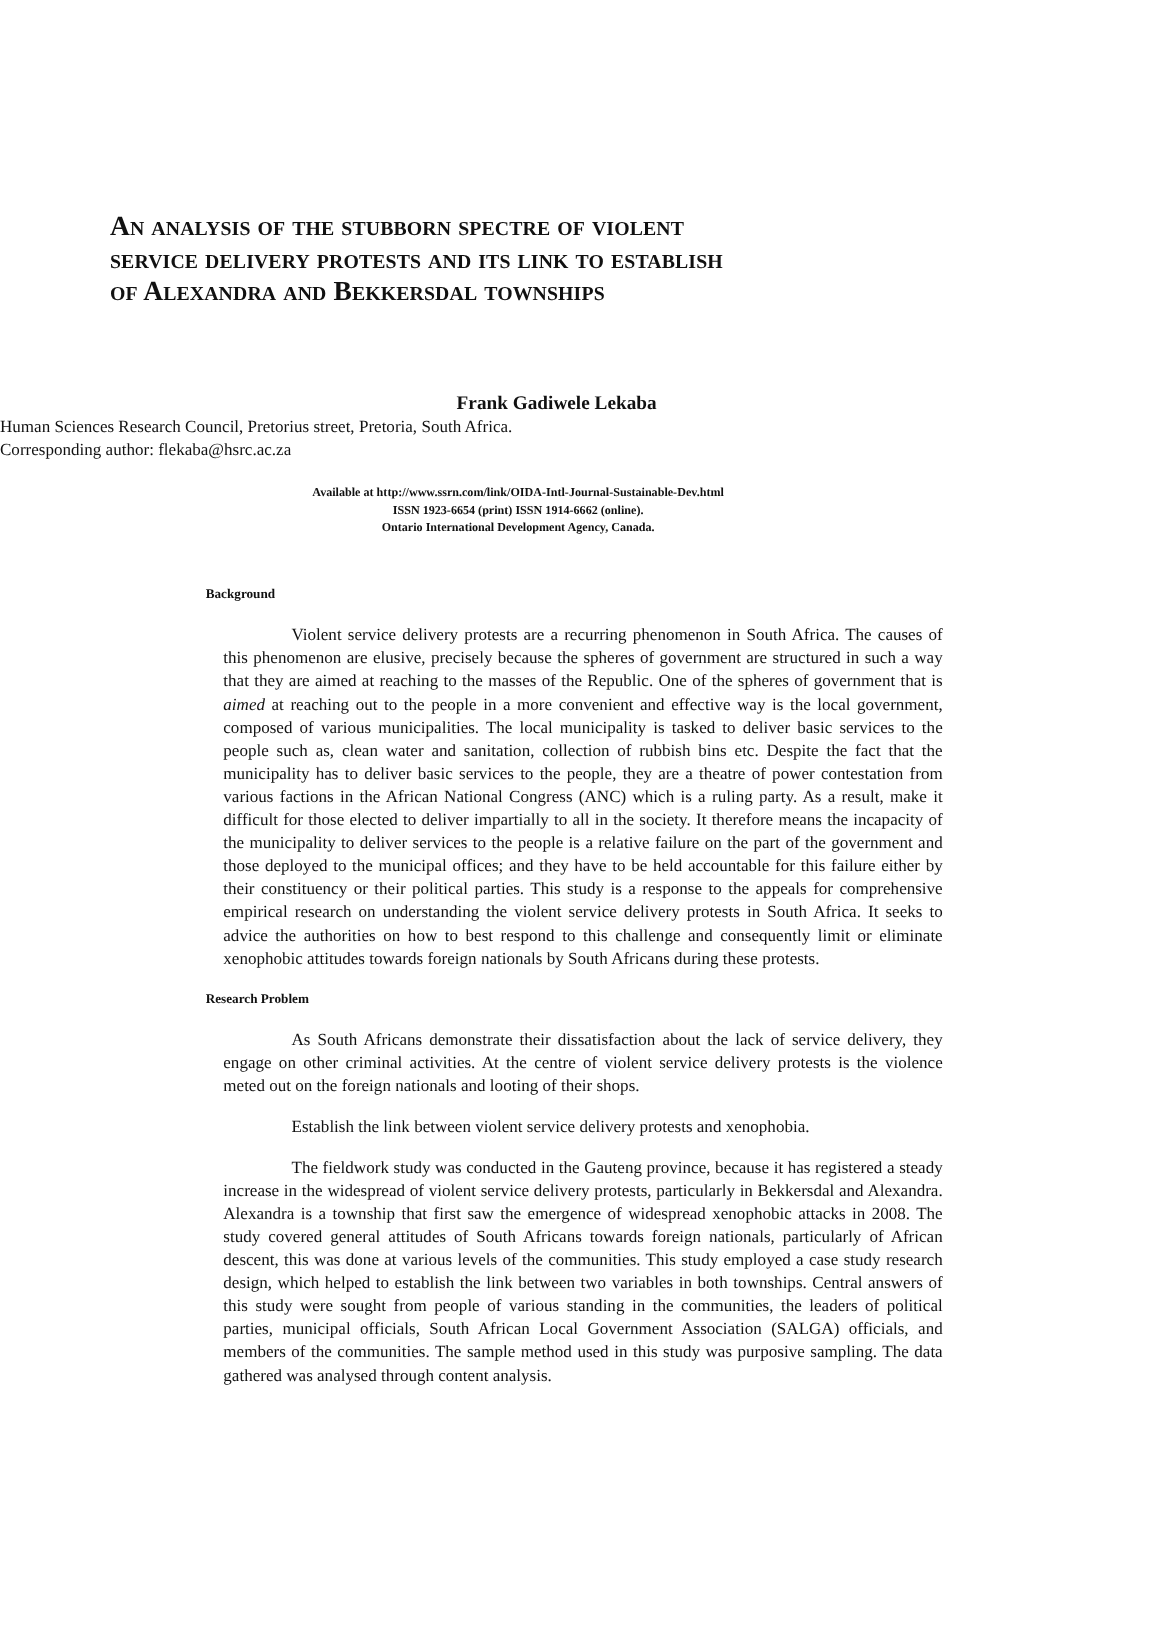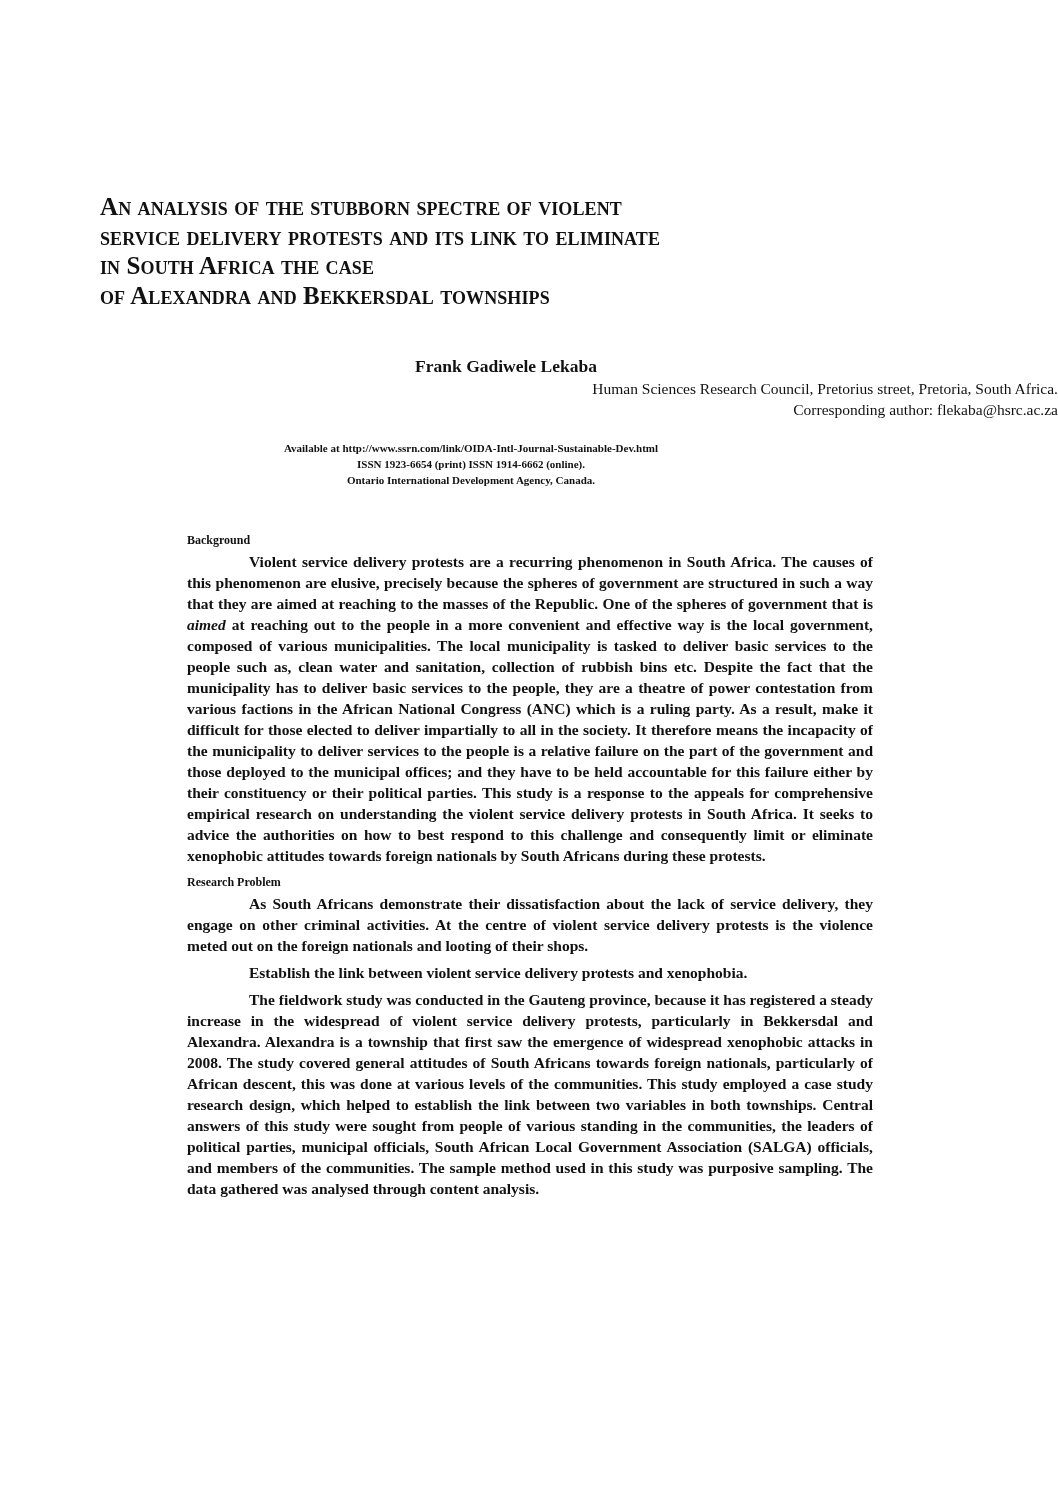--- a/index.html
+++ b/index.html
@@ -11,45 +11,44 @@
       position: absolute; left: 100px; top: 192px; width: 858px;
       font-weight: bold; font-size: 25px; line-height: 29.5px;
       letter-spacing: 0.1px; font-variant: small-caps; color: #111;
     }
     .title .line { display: block; white-space: nowrap; }
     .author {
       position: absolute; left: 0; top: 356px; width: 1012px; text-align: center;
       font-weight: bold; font-size: 17.5px;
     }
     .affil {
-      position: absolute; left: 0; top: 378px; width: 1058px; text-align: right;
+      position: absolute; left: 0; top: 378px; width: 1058px; text-align: left;
       font-size: 15.5px; line-height: 21px;
     }
     .pubinfo {
       position: absolute; left: 0; top: 440px; width: 942px; text-align: center;
       font-size: 11px; line-height: 16px; font-weight: bold;
     }
     .body {
       position: absolute; left: 187px; top: 530px; width: 686px;
       font-size: 15.5px; line-height: 21px; text-align: justify;
     }
     h2 {
       font-size: 12px; font-weight: bold; margin: 0; line-height: 21px;
     }
-    p { margin: 0; text-indent: 62px; font-weight: bold; }
+    p { margin: 16px; text-indent: 62px; }
     .sec { margin-bottom: 6px; }
     em { font-style: italic; }
   </style>
 </head>
 <body>
 
 <div class="title">
   <span class="line">An analysis of the stubborn spectre of violent</span>
-  <span class="line">service delivery protests and its link to eliminate</span>
-  <span class="line">in South Africa the case</span>
+  <span class="line">service delivery protests and its link to establish</span>
   <span class="line">of Alexandra and Bekkersdal townships</span>
 </div>
 
 <div class="author">Frank Gadiwele Lekaba</div>
 
 <div class="affil">
   <div>Human Sciences Research Council, Pretorius street, Pretoria, South Africa.</div>
   <div>Corresponding author: flekaba@hsrc.ac.za</div>
 </div>
 

